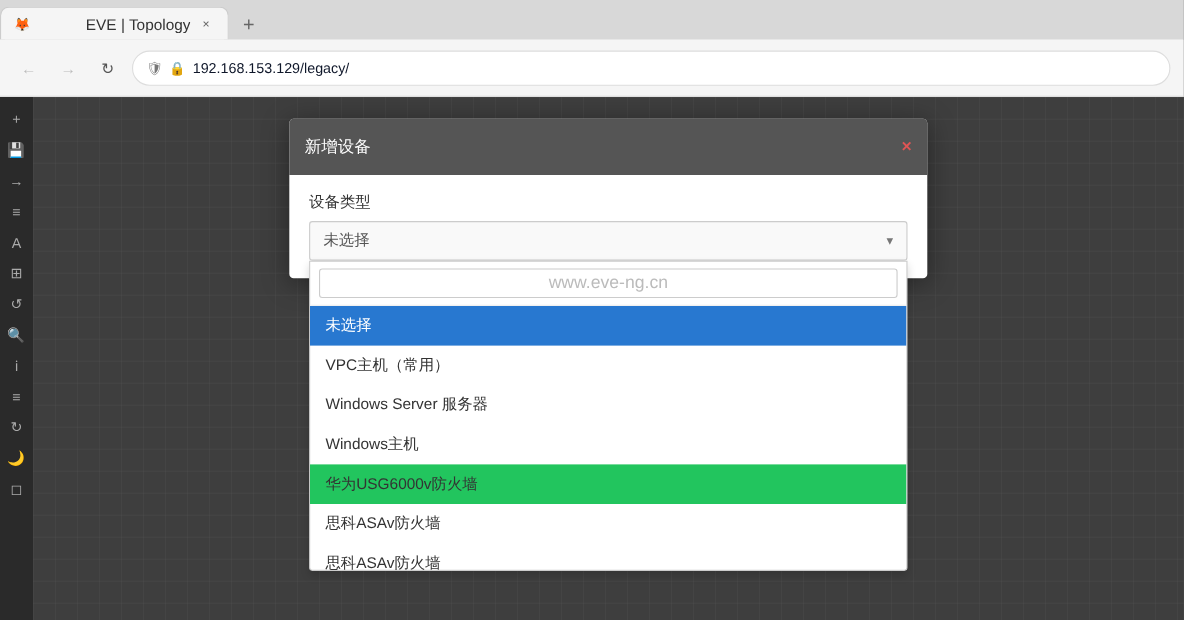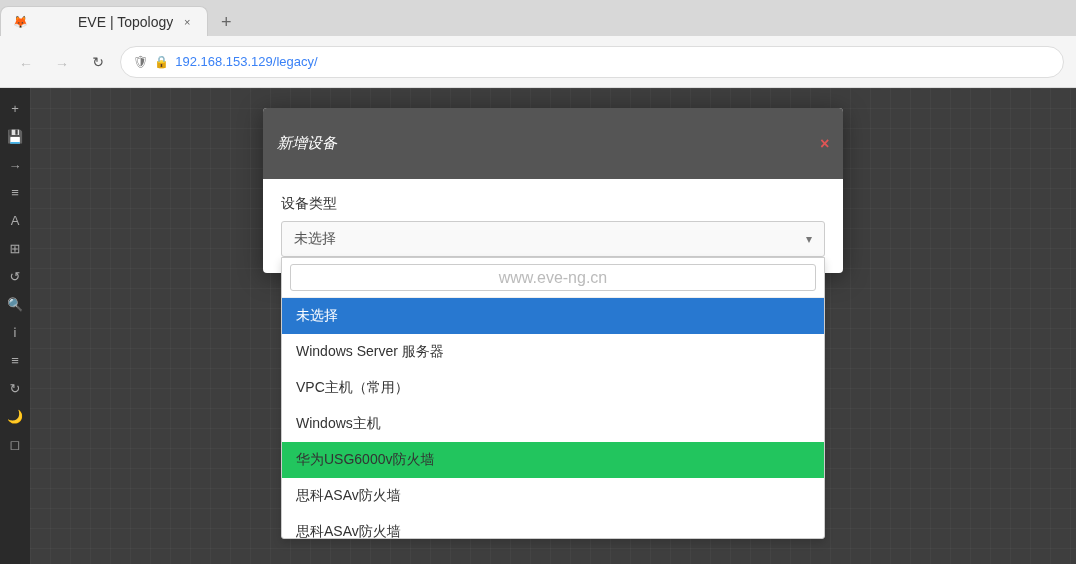--- a/index.html
+++ b/index.html
@@ -125,21 +125,21 @@
       gap: 6px;
     }
 
     .address-icon {
       font-size: 12px;
       color: #777;
     }
 
     .address-text {
       font-size: 13px;
-      color: #3b82f6;
+      color: #0f172a;
     }
 
     
     .main-area {
       width: 100%;
       height: calc(564px - 88px);
       display: flex;
       position: relative;
     }
 
@@ -197,27 +197,26 @@
       width: 580px;
       border-radius: 4px;
       box-shadow: 0 4px 24px rgba(0,0,0,0.4);
       overflow: visible;
       position: relative;
     }
 
     .dialog-header {
       background: #555;
       color: #fff;
-      padding: 26px 14px;
+      padding: 16px 14px;
       font-size: 15px;
       display: flex;
       align-items: center;
       justify-content: space-between;
       border-radius: 4px 4px 0 0;
-      font-style: italic;
     }
 
     .dialog-close {
       color: #e05555;
       font-size: 16px;
       cursor: pointer;
       font-weight: bold;
       line-height: 1;
     }
 
@@ -372,22 +371,22 @@
             <span class="select-arrow">▾</span>
           </div>
 
           <div class="dropdown">
             <div class="dropdown-search">
               <input type="text" placeholder="" style="">
               <span class="watermark">www.eve-ng.cn</span>
             </div>
             <div class="dropdown-list">
               <div class="dropdown-item selected">未选择</div>
+              <div class="dropdown-item">VPC主机（常用）</div>
               <div class="dropdown-item">Windows Server 服务器</div>
-              <div class="dropdown-item">VPC主机（常用）</div>
               <div class="dropdown-item">Windows主机</div>
               <div class="dropdown-item highlighted">华为USG6000v防火墙</div>
               <div class="dropdown-item">思科ASAv防火墙</div>
               <div class="dropdown-item">思科ASAv防火墙</div>
             </div>
           </div>
         </div>
       </div>
     </div>
   </div>

